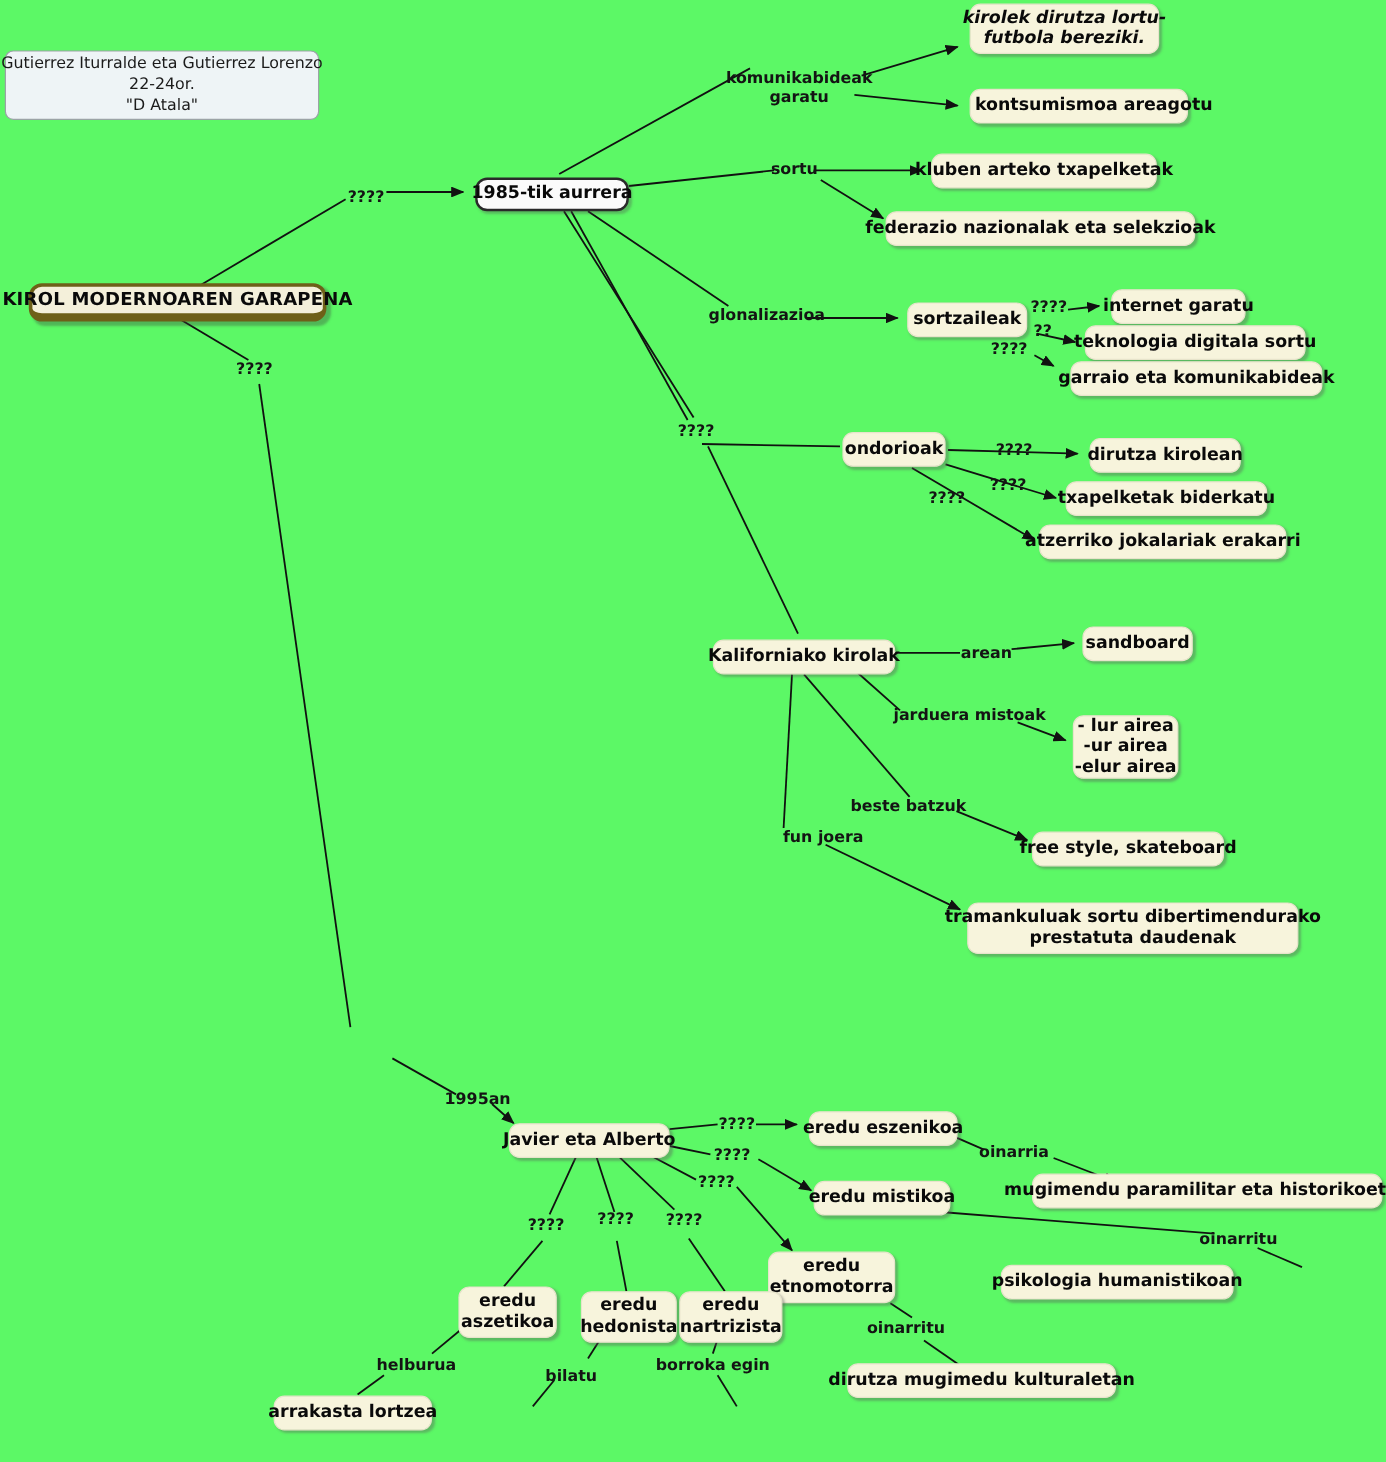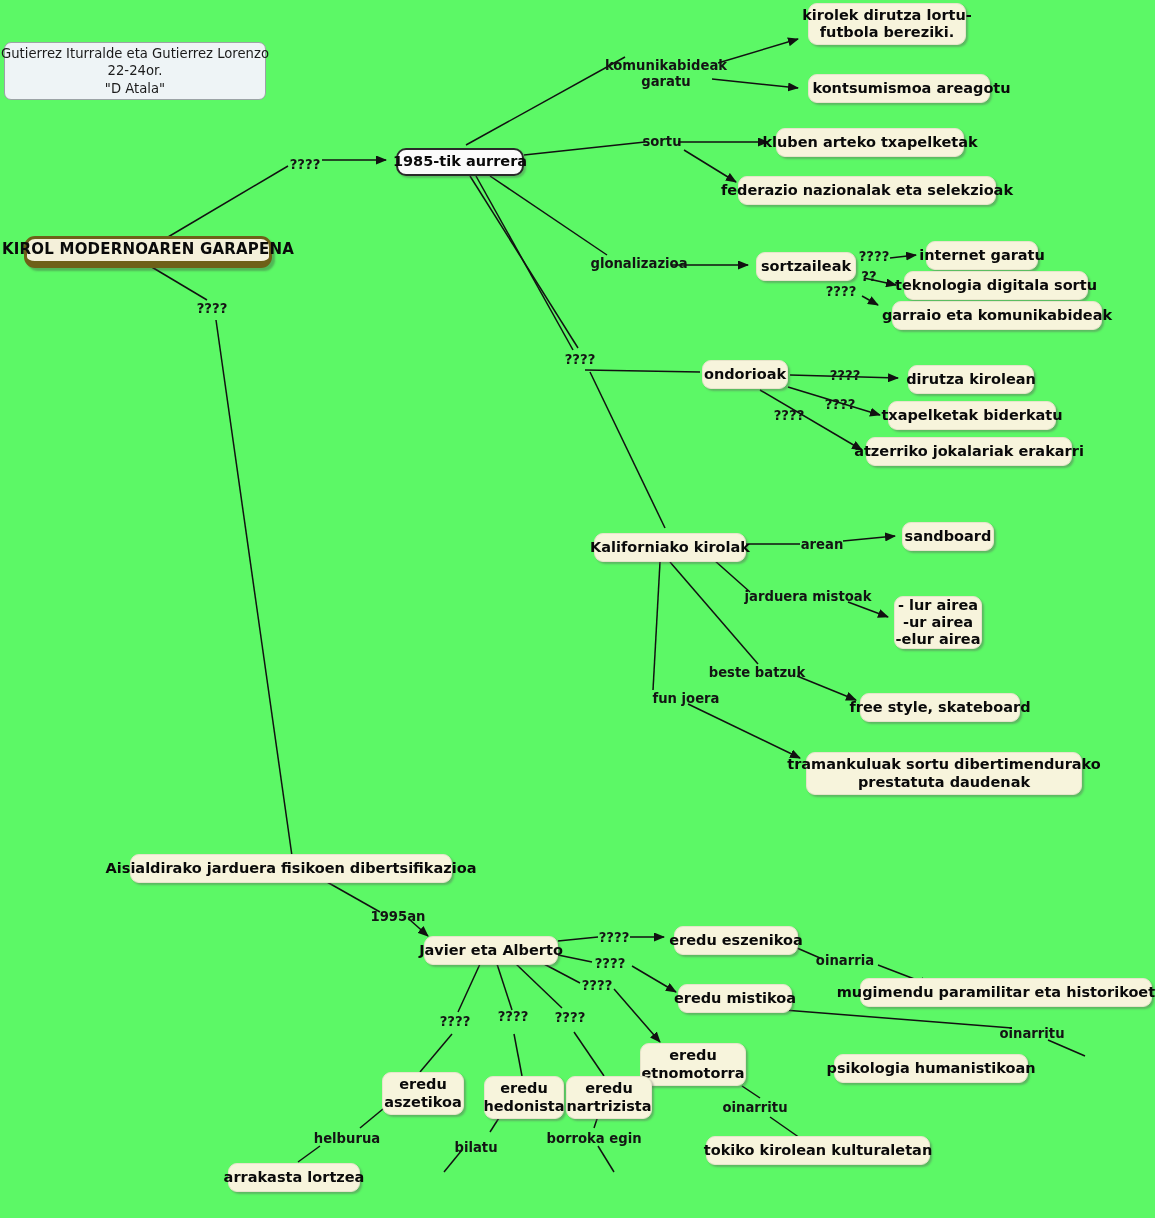--- a/index.html
+++ b/index.html
@@ -175,21 +175,21 @@
   </svg>
 
   <div class="infobox" style="left:4px;top:42px;width:262px;height:58px;">Gutierrez Iturralde eta Gutierrez Lorenzo
 22-24or.
 "D Atala"</div>
 
   <div class="node root" style="left:24px;top:236px;width:248px;height:32px;">KIROL MODERNOAREN GARAPENA</div>
 
   <div class="node outlined" style="left:396px;top:148px;width:128px;height:28px;">1985-tik aurrera</div>
 
-  <div class="node" style="left:808px;top:3px;width:158px;height:42px;">kirolek dirutza lortu-
+  <div class="node" style="left:808px;top:3px;width:158px;height:42px;font-style:italic;">kirolek dirutza lortu-
 futbola bereziki.</div>
 
   <div class="node" style="left:808px;top:74px;width:182px;height:29px;padding-left:35px;">kontsumismoa areagotu</div>
 
   <div class="node" style="left:776px;top:128px;width:188px;height:29px;">kluben arteko txapelketak</div>
 
   <div class="node" style="left:738px;top:176px;width:258px;height:29px;">federazio nazionalak eta selekzioak</div>
 
   <div class="node" style="left:756px;top:252px;width:100px;height:29px;">sortzaileak</div>
 
@@ -213,21 +213,20 @@
 
   <div class="node" style="left:894px;top:596px;width:88px;height:53px;">- lur airea
 -ur airea
 -elur airea</div>
 
   <div class="node" style="left:860px;top:693px;width:160px;height:29px;">free style, skateboard</div>
 
   <div class="node" style="left:806px;top:752px;width:276px;height:43px;">tramankuluak sortu dibertimendurako
 prestatuta daudenak</div>
 
-  <div class="node" style="left:130px;top:854px;width:322px;height:29px;">Aisialdirako jarduera fisikoen dibertsifikazioa</div>
 
   <div class="node" style="left:424px;top:936px;width:134px;height:29px;">Javier eta Alberto</div>
 
   <div class="node" style="left:674px;top:926px;width:124px;height:29px;">eredu eszenikoa</div>
 
   <div class="node" style="left:678px;top:984px;width:114px;height:29px;">eredu mistikoa</div>
 
   <div class="node" style="left:640px;top:1043px;width:106px;height:43px;">eredu
 etnomotorra</div>
 
@@ -237,21 +236,21 @@
   <div class="node" style="left:484px;top:1076px;width:80px;height:43px;">eredu
 hedonista</div>
 
   <div class="node" style="left:566px;top:1076px;width:86px;height:43px;">eredu
 nartrizista</div>
 
   <div class="node" style="left:860px;top:978px;width:292px;height:29px;">mugimendu paramilitar eta historikoetan</div>
 
   <div class="node" style="left:834px;top:1054px;width:194px;height:29px;">psikologia humanistikoan</div>
 
-  <div class="node" style="left:706px;top:1136px;width:224px;height:29px;">tokiko kirolean kulturaletan</div>
+  <div class="node" style="left:706px;top:1136px;width:224px;height:29px;">dirutza mugimedu kulturaletan</div>
 
   <div class="node" style="left:228px;top:1163px;width:132px;height:29px;">arrakasta lortzea</div>
 
 
   <div class="node" style="left:527px;top:1196px;width:192px;height:43px;margin-top:40px;">bizi kalitate osasuntsu
 baten alde</div>
 
   <div class="elabel" style="left:305px;top:165px;">????</div>
 
   <div class="elabel" style="left:212px;top:309px;">????</div>

